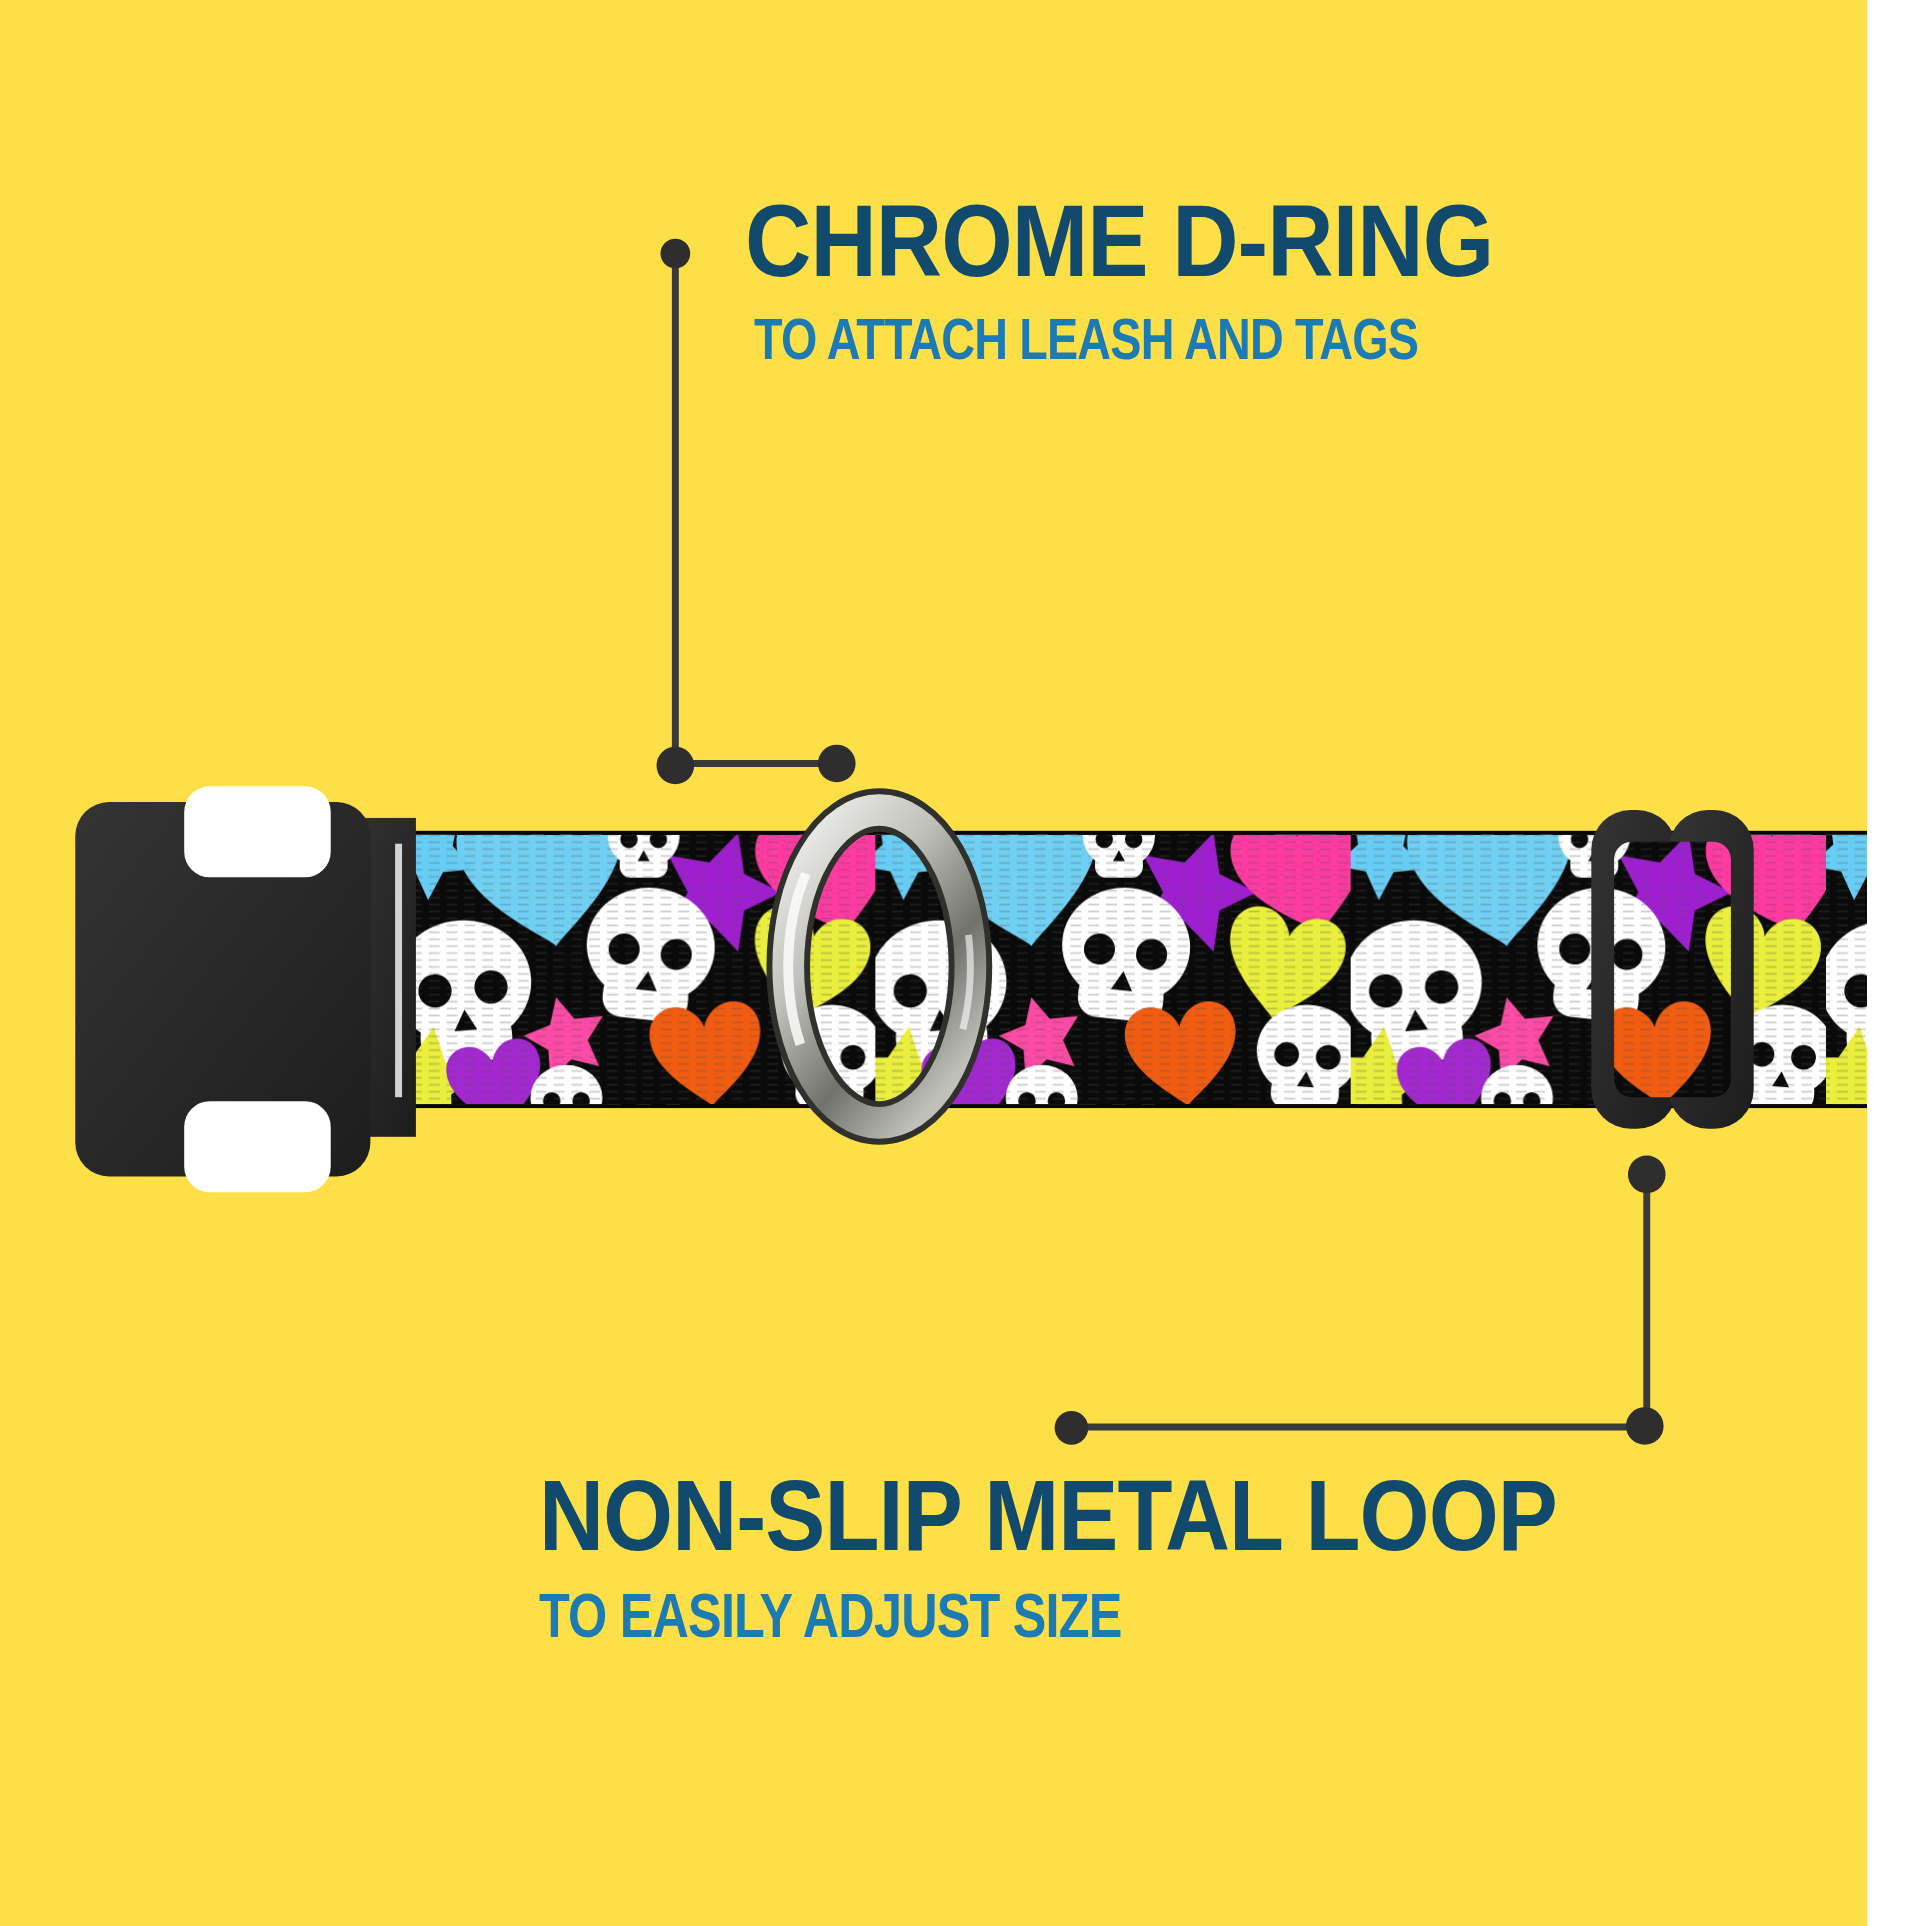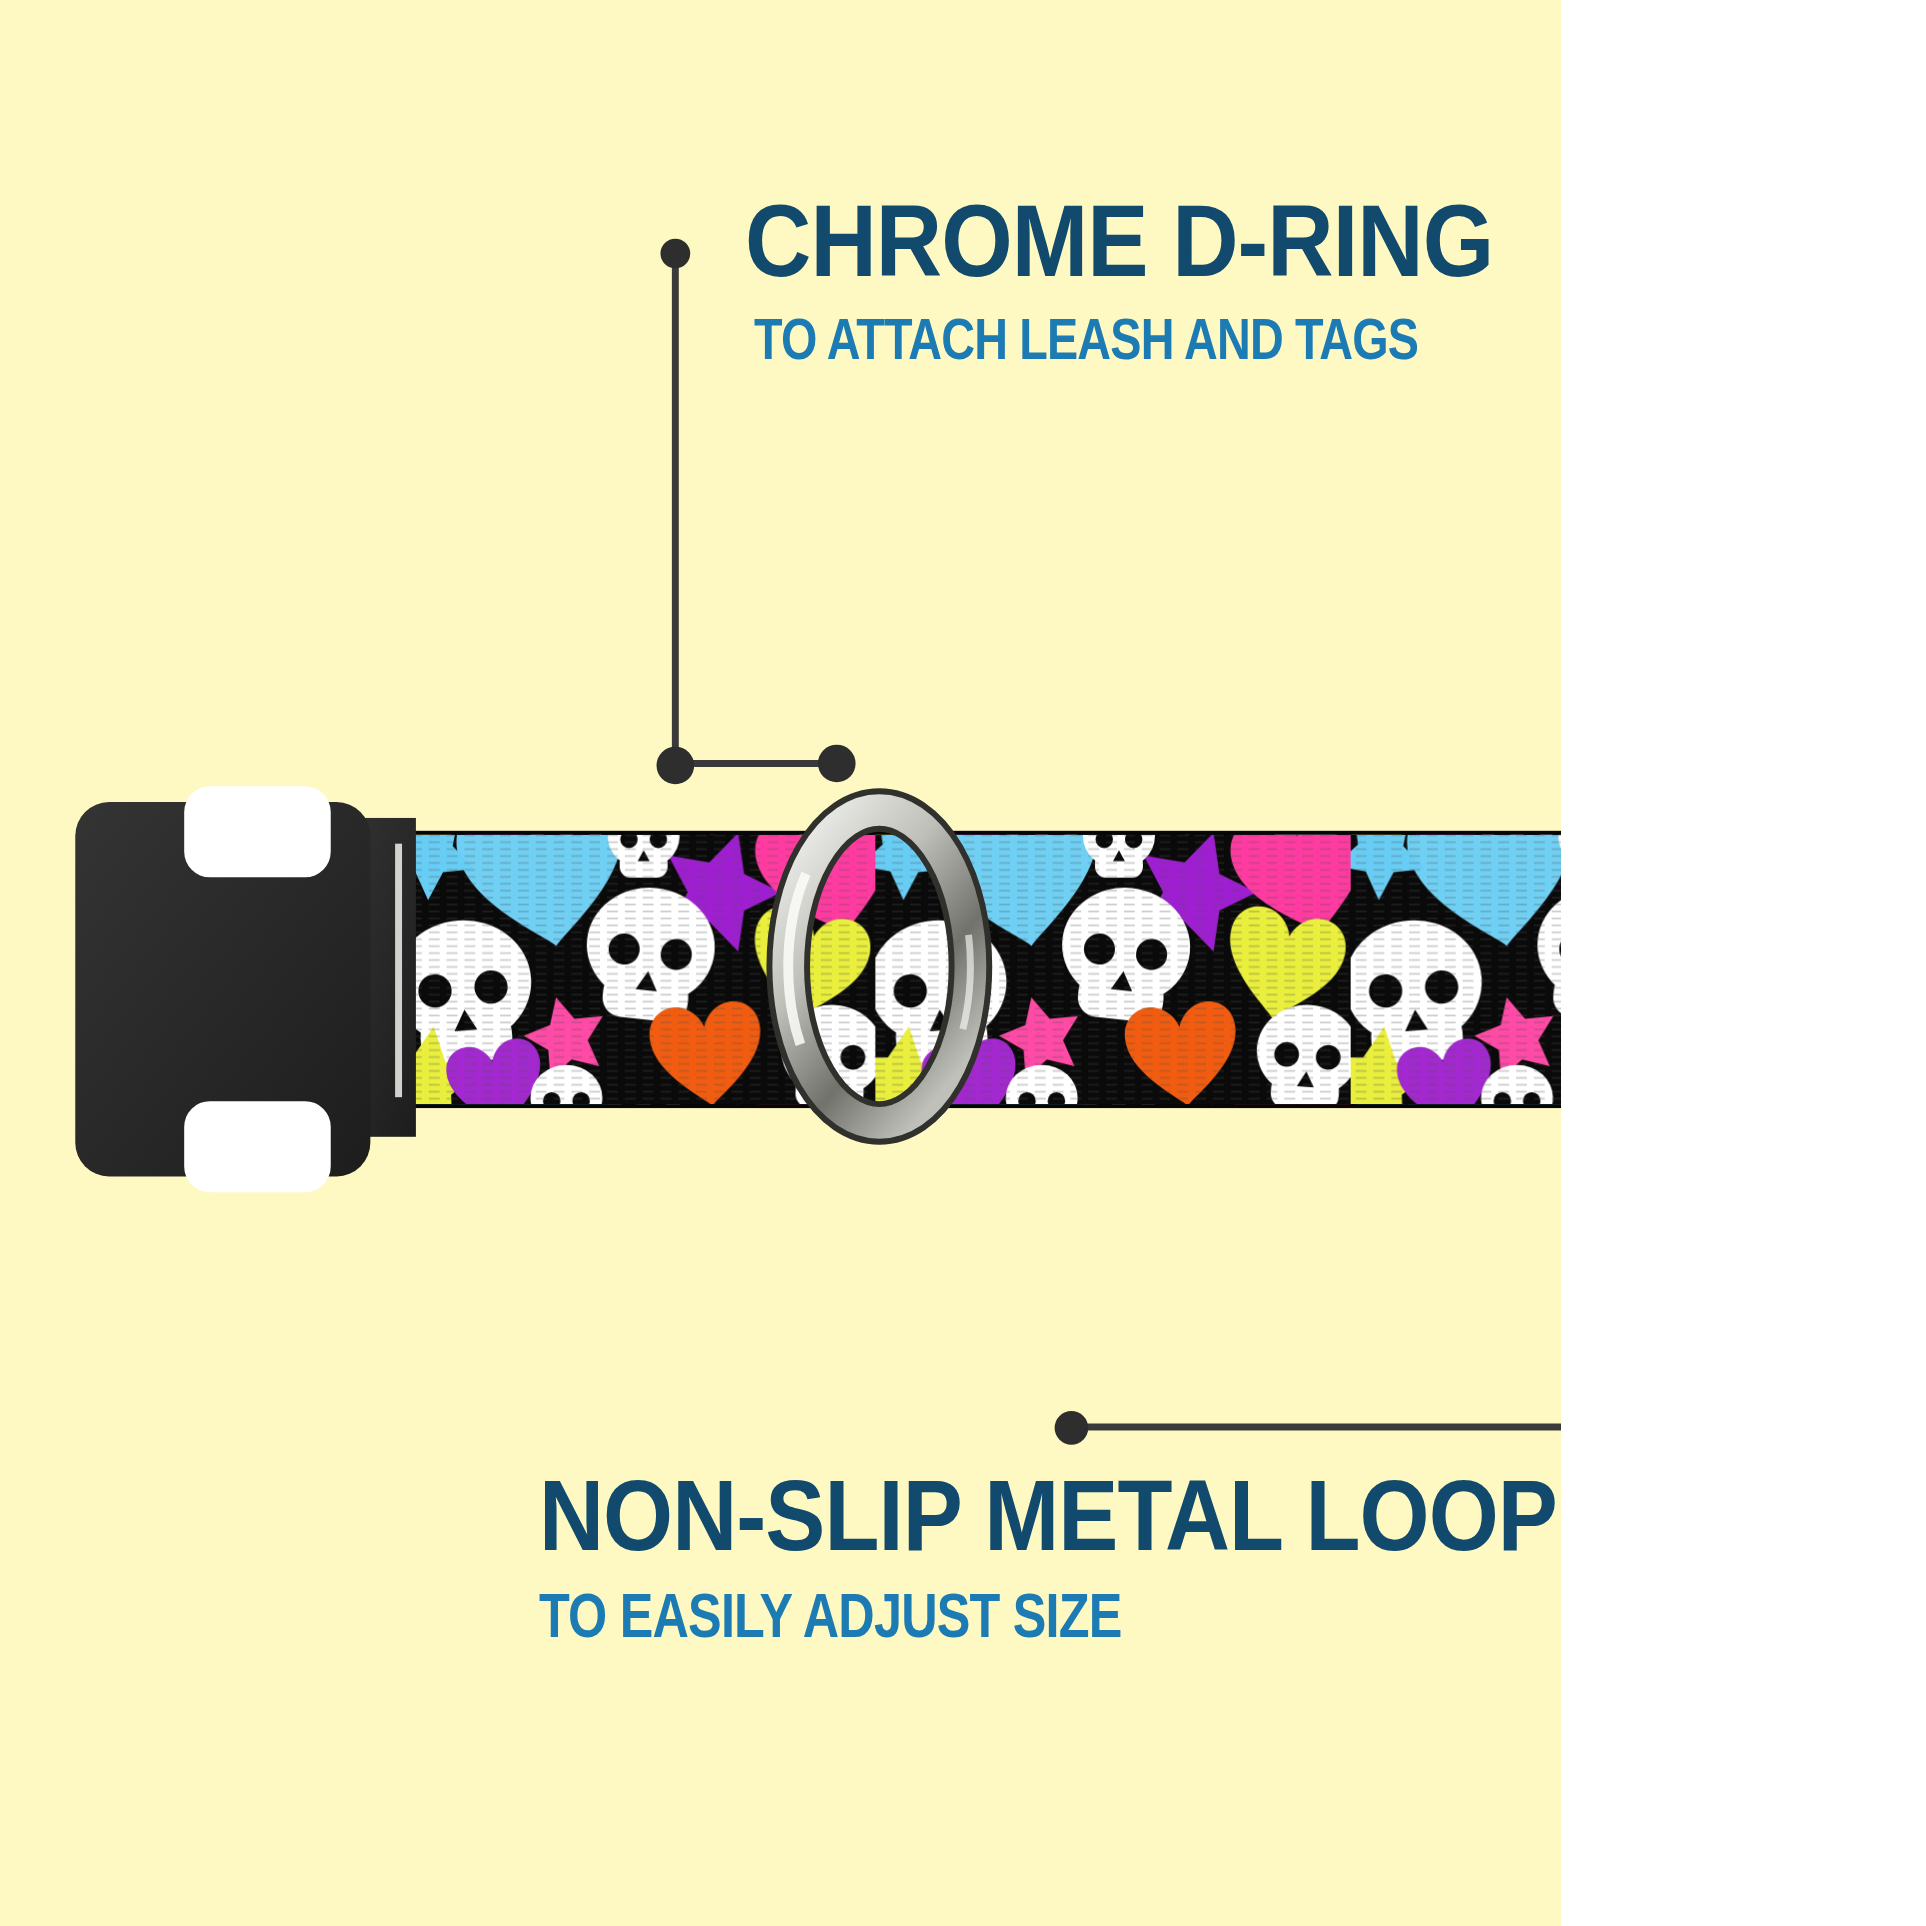--- a/index.html
+++ b/index.html
@@ -1,16 +1,16 @@
 <!DOCTYPE html>
 <html style="--c-title: #114a6d; --c-subtitle: #1c7bb3; --c-leader-line: #3a3a3a; --c-leader-dot: #2e2e2e; --c-buckle: #1d1d1d; --c-buckle-hi: #343434; --c-chrome-light: #f5f5f2; --c-chrome-mid: #c0c0ba; --c-chrome-dark: #72726c; --c-ring-edge: #30302c; --c-pattern-bg: #0a0a0a; --c-pattern-skull: #ffffff; --c-pattern-heart-blue: #70d0f4; --c-pattern-heart-pink: #ff3ba1; --c-pattern-heart-yellow: #e9ef3c; --c-pattern-heart-orange: #f15c10; --c-pattern-heart-purple: #a328d0; --c-pattern-star-purple: #a01ed2; --c-pattern-star-pink: #ff4aa6; --c-pattern-star-blue: #68cdf4; --c-pattern-star-yellow: #e9ef3c; --c-pattern-star-orange: #f57d18;"><head>
 <meta charset="utf-8">
 <style>
   html,body{margin:0;padding:0;background:#ffffff;}
-  .stage{position:relative;width:1561px;height:1927px;background:#fef9c3;overflow:hidden;
+  .stage{position:relative;width:1867px;height:1927px;background:#fde047;overflow:hidden;
          font-family:"Liberation Sans", sans-serif;}
   .scene{position:absolute;left:0;top:0;width:1927px;height:1927px;}
 
   
   .ln{stroke:var(--c-leader-line,#3a3a3a);stroke-width:7;stroke-linecap:round;fill:none;}
   .dot{fill:var(--c-leader-dot,#2e2e2e);}
 
   
   .p-bg{fill:var(--c-pattern-bg,#0a0a0a);}
   .p-skull{fill:var(--c-pattern-skull,#fff);}

